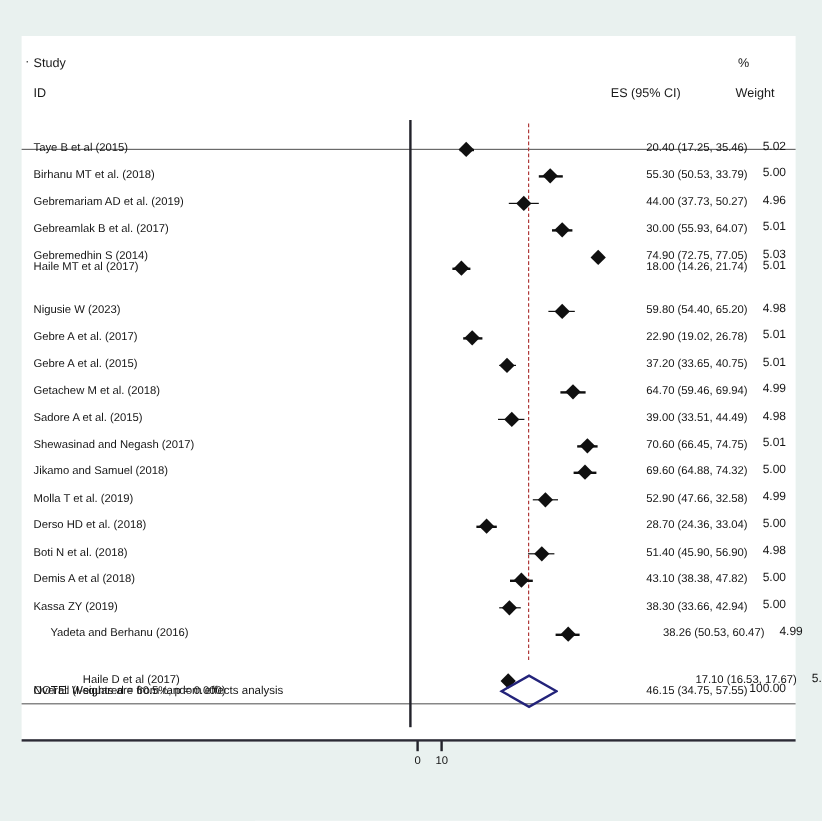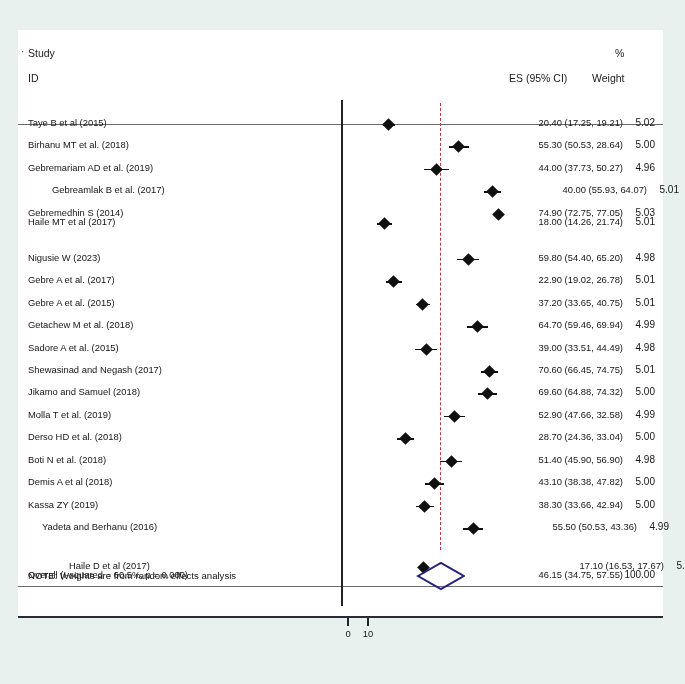--- a/index.html
+++ b/index.html
@@ -27,21 +27,21 @@
   .bottom-rule{
     position:absolute;left:18px;top:616px;width:645px;height:2px;
     background:#2b2b35;
   }
   
   .h-study{position:absolute;left:28px;top:47px;font-size:10.5px;color:#1a1a1a;}
   .h-dot{position:absolute;left:21px;top:46px;font-size:10px;color:#333;}
   .h-id{position:absolute;left:28px;top:72px;font-size:10.5px;color:#1a1a1a;}
   .h-pct{position:absolute;left:615px;top:47px;font-size:10.5px;color:#1a1a1a;}
   .h-es{position:absolute;left:509px;top:72px;font-size:10.5px;color:#1a1a1a;}
-  .h-weight{position:absolute;left:592px;top:72px;font-size:10.5px;color:#1a1a1a;}
+  .h-weight{position:absolute;left:613px;top:72px;font-size:10.5px;color:#1a1a1a;}
 
   
   #spine{
     position:absolute;left:341px;top:100px;width:2px;height:506px;
     background:#22222a;
   }
   #refline{
     position:absolute;top:103px;width:0;height:447px;
     border-left:1.6px dashed #b03a3a;
   }
@@ -79,42 +79,42 @@
 <div class="h-weight">Weight</div>
 
 <div id="spine"></div>
 <div id="refline" style="left: 439.823px;"></div>
 
 <div id="rows">
     <div class="row" style="top: 113px;">
       <div class="study">Taye B et al  (2015)</div>
       <div class="ciline" style="left: 382.621px; width: 12.6441px;"></div>
       <div class="marker d" style="left: 384.443px;"></div>
-      <div class="es">20.40 (17.25, 19.21)</div>
+      <div class="es">20.40 (17.25, 35.46)</div>
       <div class="wt">5.02</div>
     </div>
     <div class="row" style="top: 135.45px;">
       <div class="study">Birhanu MT et al.  (2018)</div>
       <div class="ciline" style="left: 449.414px; width: 19.1468px;"></div>
       <div class="marker d" style="left: 454.487px;"></div>
-      <div class="es">55.30 (50.53, 28.64)</div>
+      <div class="es">55.30 (50.53, 33.79)</div>
       <div class="wt">5.00</div>
     </div>
     <div class="row" style="top: 157.9px;">
       <div class="study">Gebremariam AD et al.  (2019)</div>
       <div class="ciline" style="left: 423.724px; width: 25.1678px;"></div>
       <div class="marker d" style="left: 431.808px;"></div>
       <div class="es">44.00 (37.73, 50.27)</div>
       <div class="wt">4.96</div>
     </div>
-    <div class="row" style="top: 180.35px; margin-left: 24px;">
+    <div class="row" style="top: 180.35px;">
       <div class="study">Gebreamlak  B et al.  (2017)</div>
       <div class="ciline" style="left: 460.252px; width: 16.337px;"></div>
       <div class="marker d" style="left: 463.92px;"></div>
-      <div class="es">40.00 (55.93, 64.07)</div>
+      <div class="es">30.00 (55.93, 64.07)</div>
       <div class="wt">5.01</div>
     </div>
     <div class="row" style="top: 202.8px;">
       <div class="study">Gebremedhin S  (2014)</div>
       <div class="ciline" style="left: 494.009px; width: 8.6301px;"></div>
       <div class="marker d" style="left: 493.824px;"></div>
       <div class="es">74.90 (72.75, 77.05)</div>
       <div class="wt">5.03</div>
     </div>
     <div class="row" style="top: 212px;">
@@ -205,21 +205,21 @@
       <div class="study">Kassa ZY (2019)</div>
       <div class="ciline" style="left: 415.556px; width: 18.625px;"></div>
       <div class="marker d" style="left: 420.368px;"></div>
       <div class="es">38.30 (33.66, 42.94)</div>
       <div class="wt">5.00</div>
     </div>
     <div class="row" style="top: 517.1px; margin-left: 14px;">
       <div class="study">Yadeta and Berhanu  (2016)</div>
       <div class="ciline" style="left: 449.414px; width: 19.9496px;"></div>
       <div class="marker d" style="left: 454.889px;"></div>
-      <div class="es">55.50 (50.53, 43.36)</div>
+      <div class="es">38.26 (50.53, 60.47)</div>
       <div class="wt">4.99</div>
     </div>
     <div class="row" style="top: 556px; margin-left: 41px;">
       <div class="study">Haile D et al  (2017)</div>
       <div class="ciline" style="left: 381.176px; width: 2.28798px;"></div>
       <div class="marker d" style="left: 377.82px;"></div>
       <div class="es">17.10 (16.53, 17.67)</div>
       <div class="wt">5.04</div>
     </div>
     <div class="row" style="top: 565px;">

